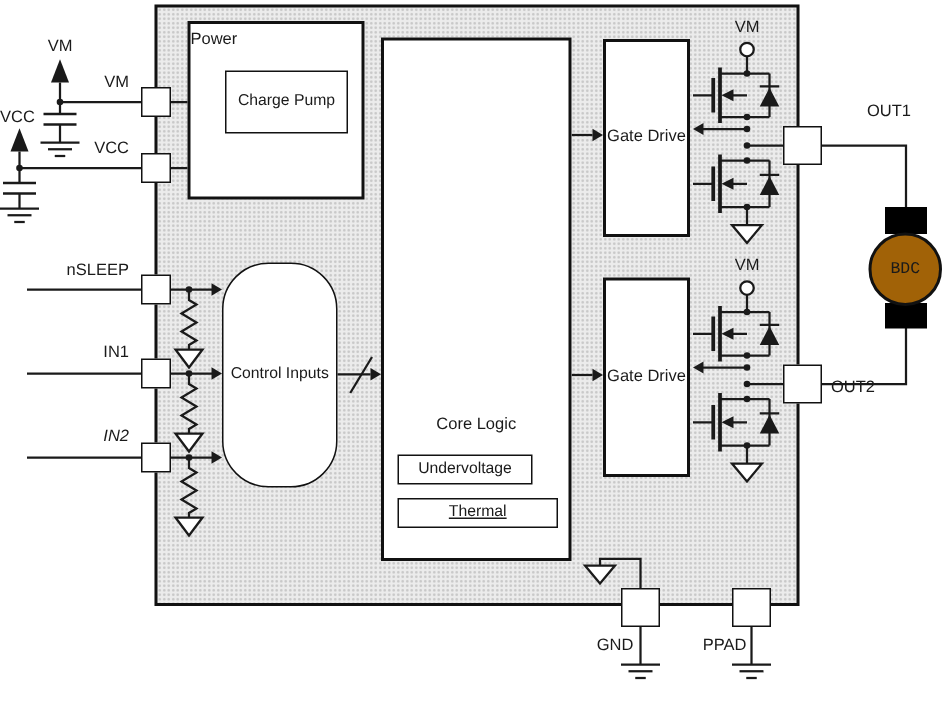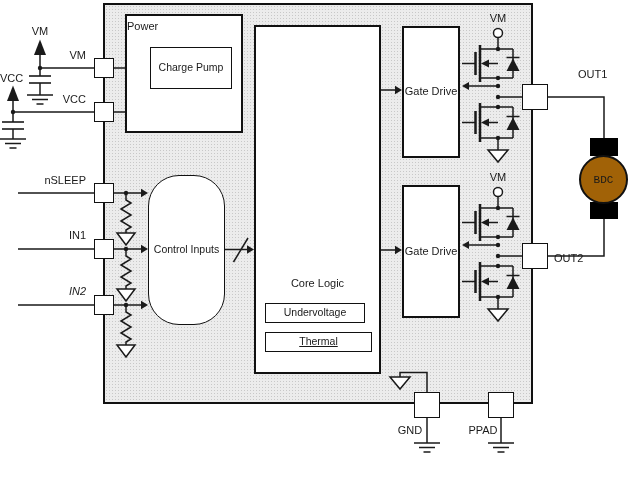--- a/index.html
+++ b/index.html
@@ -176,21 +176,21 @@
   </div>
   <div class="box thin" style="left:150px;top:47px;width:82px;height:42px;">
     <span>Charge Pump</span>
   </div>
   <div class="box thin" style="left:148px;top:175px;width:77px;height:150px;border-radius:31px;">
     <span>Control Inputs</span>
   </div>
   <div class="box" style="left:254px;top:13px;width:127px;height:349px;align-items:center;margin-top:12px;">
     <span style="margin-top:168px;">Core Logic</span>
   </div>
-  <div class="box thin" style="left:265px;top:303px;width:100px;height:20px;">
+  <div class="box thin" style="left:265px;top:303px;width:90px;height:20px;">
     <span>Undervoltage</span>
   </div>
   <div class="box thin" style="left:265px;top:332px;width:107px;height:20px;text-decoration:underline;">
     <span>Thermal</span>
   </div>
   <div class="box" style="left:402px;top:26px;width:58px;height:132px;">
     <span>Gate Drive</span>
   </div>
   <div class="box" style="left:402px;top:185px;width:58px;height:133px;">
     <span>Gate Drive</span>

